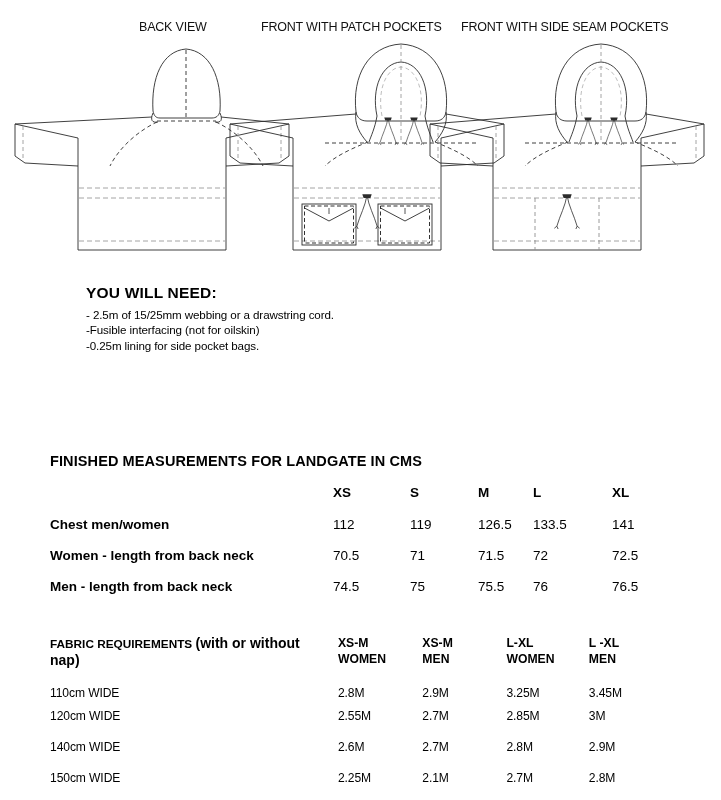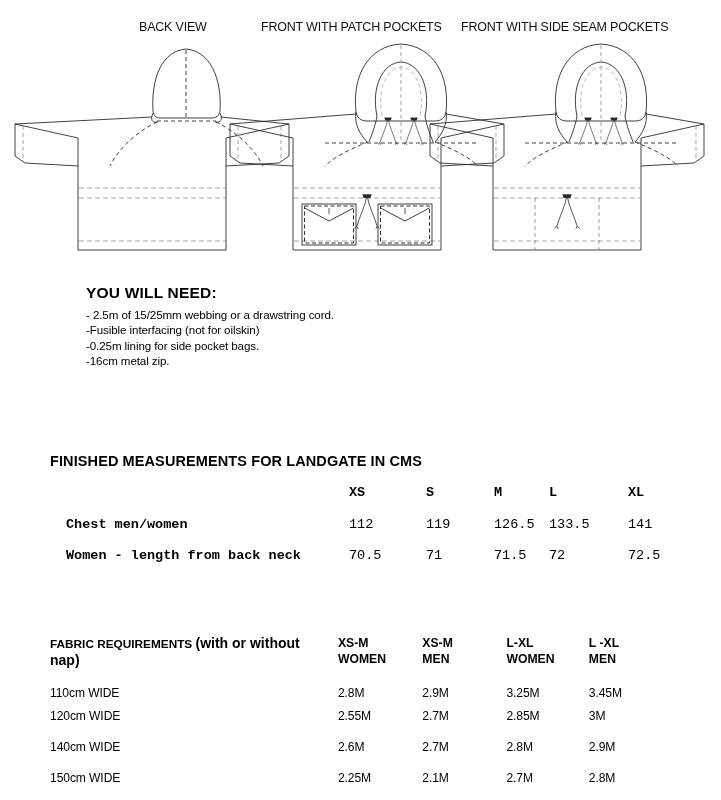--- a/index.html
+++ b/index.html
@@ -85,22 +85,21 @@
     font-weight: bold;
     letter-spacing: 0.1px;
     white-space: nowrap;
   }
   .fm-table {
     position: absolute;
     left: 50px;
     top: 485px;
     width: 625px;
     border-collapse: collapse;
-    font-family: Liberation Mono, monospace;
-    margin-left: 16px;
+    font-family: Liberation Sans, sans-serif;
   }
   .fm-table th, .fm-table td {
     padding: 0;
     text-align: left;
     vertical-align: top;
     font-size: 13.5px;
   }
   .fm-table thead th {
     height: 32px;
     font-weight: bold;
@@ -313,21 +312,20 @@
   </g>
 </svg>
 </div>
 
 <div class="need-block">
   <h2 class="need-title">YOU WILL NEED:</h2>
   <ul class="need-list">
     <li>- 2.5m of 15/25mm webbing or a drawstring cord.</li>
     <li>-Fusible interfacing (not for oilskin)</li>
     <li>-0.25m lining for side pocket bags.</li>
-    <li>-16cm metal zip.</li>
   </ul>
 </div>
 
 <div class="fm-title">FINISHED MEASUREMENTS FOR LANDGATE IN CMS</div>
 
 <table class="fm-table">
   <thead>
     <tr>
       <th class="fm-blank"></th>
       <th class="fm-col-xs">XS</th>
@@ -346,20 +344,28 @@
       <td>133.5</td>
       <td>141</td>
     </tr>
     <tr>
       <td class="fm-label">Women - length from back neck</td>
       <td>70.5</td>
       <td>71</td>
       <td>71.5</td>
       <td>72</td>
       <td>72.5</td>
+    </tr>
+    <tr>
+      <td class="fm-label">Men - length from back neck</td>
+      <td>74.5</td>
+      <td>75</td>
+      <td>75.5</td>
+      <td>76</td>
+      <td>76.5</td>
     </tr>
   </tbody>
 </table>
 
 <div class="fr-wrap">
   <table class="fr-table">
     <thead>
       <tr>
         <th class="fr-head-label">
           <span>FABRIC REQUIREMENTS</span>

